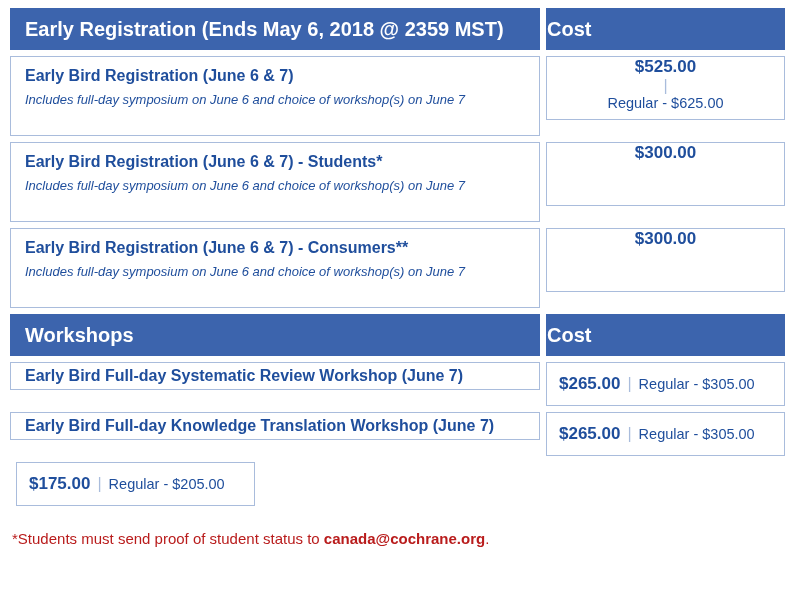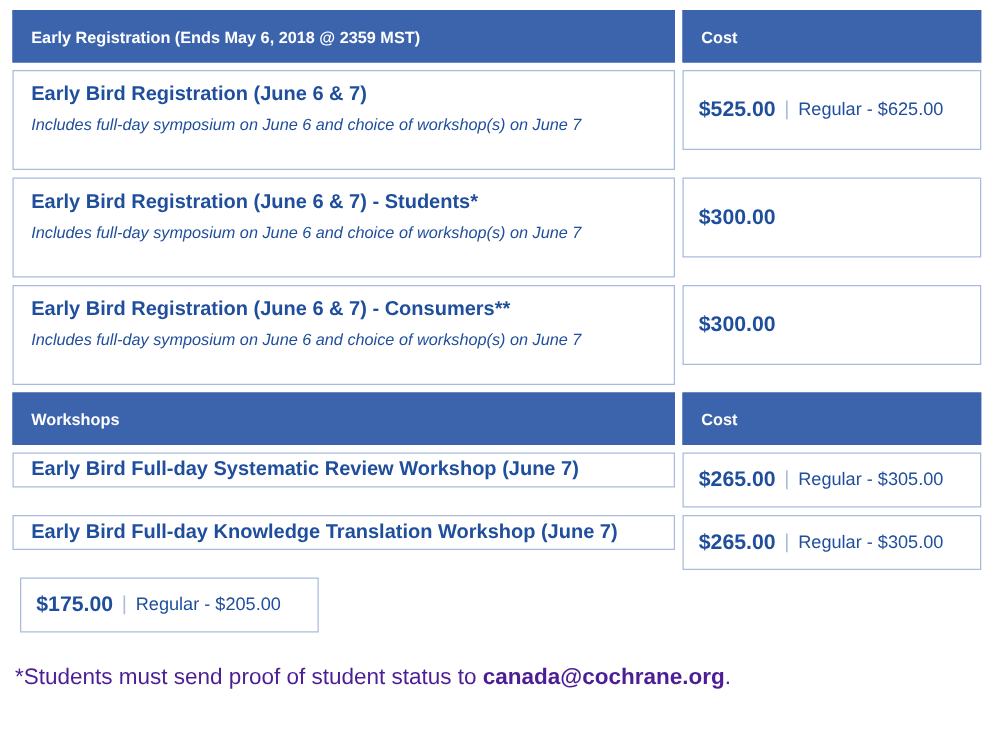--- a/index.html
+++ b/index.html
@@ -43,24 +43,24 @@
   .hdr .cell-left,
   .hdr .cell-right {
     background: #3c64ad;
     color: #ffffff;
     border: 1px solid #3c64ad;
     display: flex;
     align-items: center;
     padding: 0 14px;
     height: 42px;
     font-weight: bold;
-    font-size: 13px;
+    font-size: 20px;
   }
   .hdr .cell-right {
-    padding-left: 14px;
+    padding-left: 0;
   }
 
   
   .data .cell-left {
     background: #ffffff;
     border: 1px solid #a9bcdc;
     padding: 9px 14px 10px 14px;
   }
   .data .cell-right {
     background: #ffffff;
@@ -77,21 +77,21 @@
     line-height: 1.25;
   }
   .sub-line {
     font-style: italic;
     font-size: 13px;
     color: #1f4e9c;
     margin-top: 6px;
     line-height: 1.2;
   }
   .row.tall .cell-left { height: 80px; }
-  .row.tall .cell-right { height: 64px; }
+  .row.tall .cell-right { height: 64px; flex-direction: column; }
   .row.short .cell-left {
     height: 28px;
     display: flex;
     align-items: center;
   }
   .row.short .cell-right { height: 44px; }
 
   .price {
     font-weight: bold;
     font-size: 17px;
@@ -110,22 +110,22 @@
     white-space: nowrap;
     text-align: center;
   }
 
   
   .footnotes {
     margin-top: 22px;
     padding-left: 2px;
   }
   .footnote {
-    font-size: 18px;
-    color: #4c1d95;
+    font-size: 15px;
+    color: #b91c1c;
     line-height: 1.45;
     white-space: nowrap;
   }
   .footnote b { font-weight: bold; }
 </style>
 </head>
 <body>
 
 <div class="page">
 

